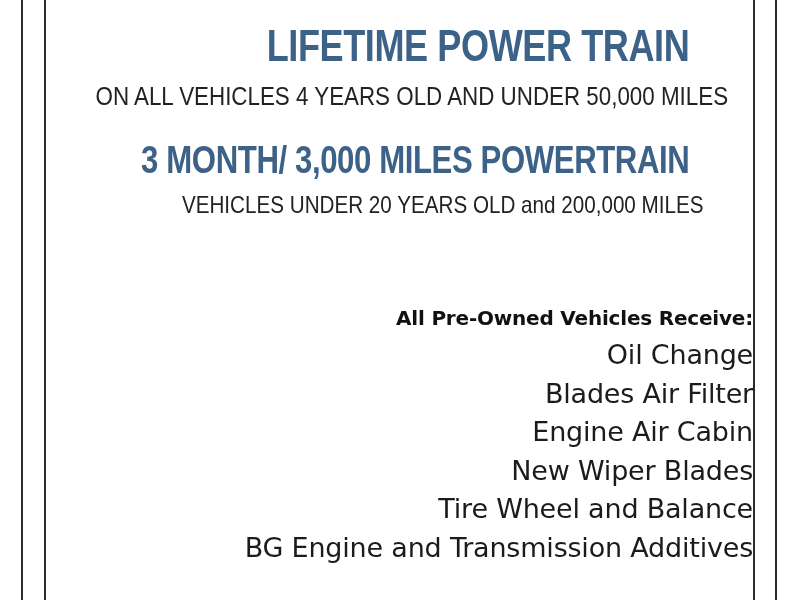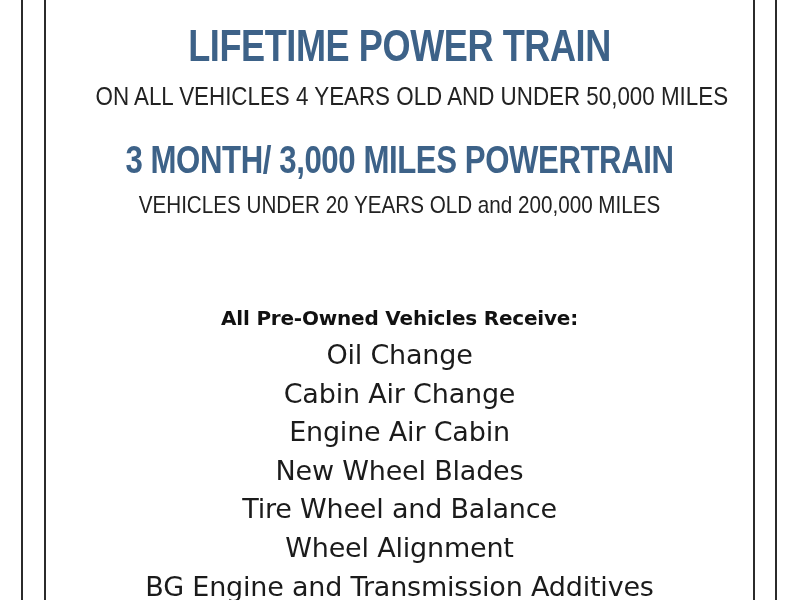--- a/index.html
+++ b/index.html
@@ -36,21 +36,21 @@
   .rule-inner-right { left: 753px; }
   .rule-outer-right { left: 775px; }
 
   
   #content {
     position: absolute;
     left: 46px;
     top: 0;
     width: 707px;
     height: 600px;
-    text-align: center;
+    text-align: right;
   }
 
   .headline {
     color: #3d6288;
     font-family: "Liberation Sans Narrow", "Liberation Sans", "DejaVu Sans Condensed", sans-serif;
     font-weight: bold;
     letter-spacing: -0.5px;
     white-space: nowrap;
     line-height: 1;
   }
@@ -140,23 +140,22 @@
 
     <div class="headline" id="headline-2">3 MONTH/ 3,000 MILES POWERTRAIN</div>
 
     <div class="subline" id="subline-2">VEHICLES UNDER 20 YEARS OLD and 200,000 MILES</div>
 
     <div id="services">
       <div id="services-heading">All Pre-Owned Vehicles Receive:</div>
 
       <ul id="services-list">
         <li>Oil Change</li>
-        <li>Cabin Air Change</li>
+        <li>Blades Air Filter</li>
         <li>Engine Air Cabin</li>
-        <li>New Wheel Blades</li>
+        <li>New Wiper Blades</li>
         <li>Tire Wheel and Balance</li>
-        <li>Wheel Alignment</li>
         <li>BG Engine and Transmission Additives</li>
       </ul>
     </div>
 
   </div>
 </div>
 
 </body></html>

